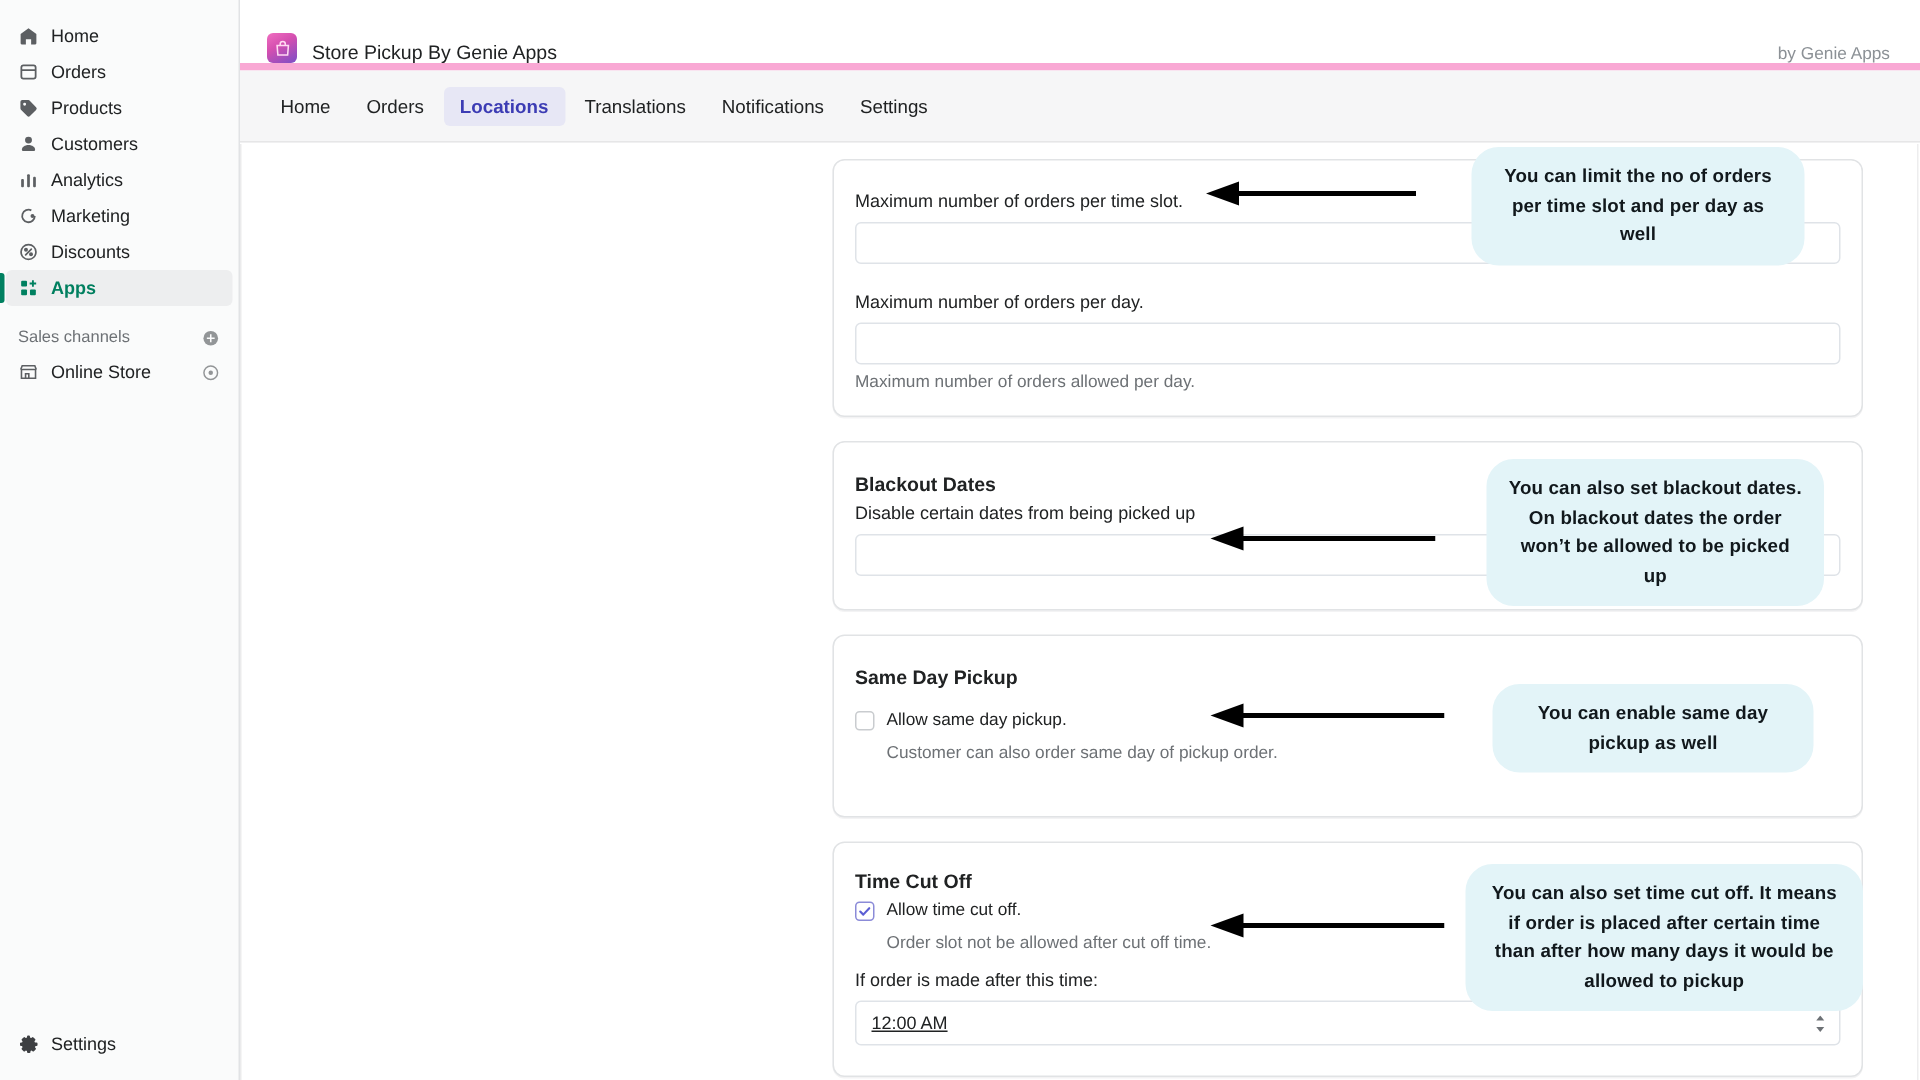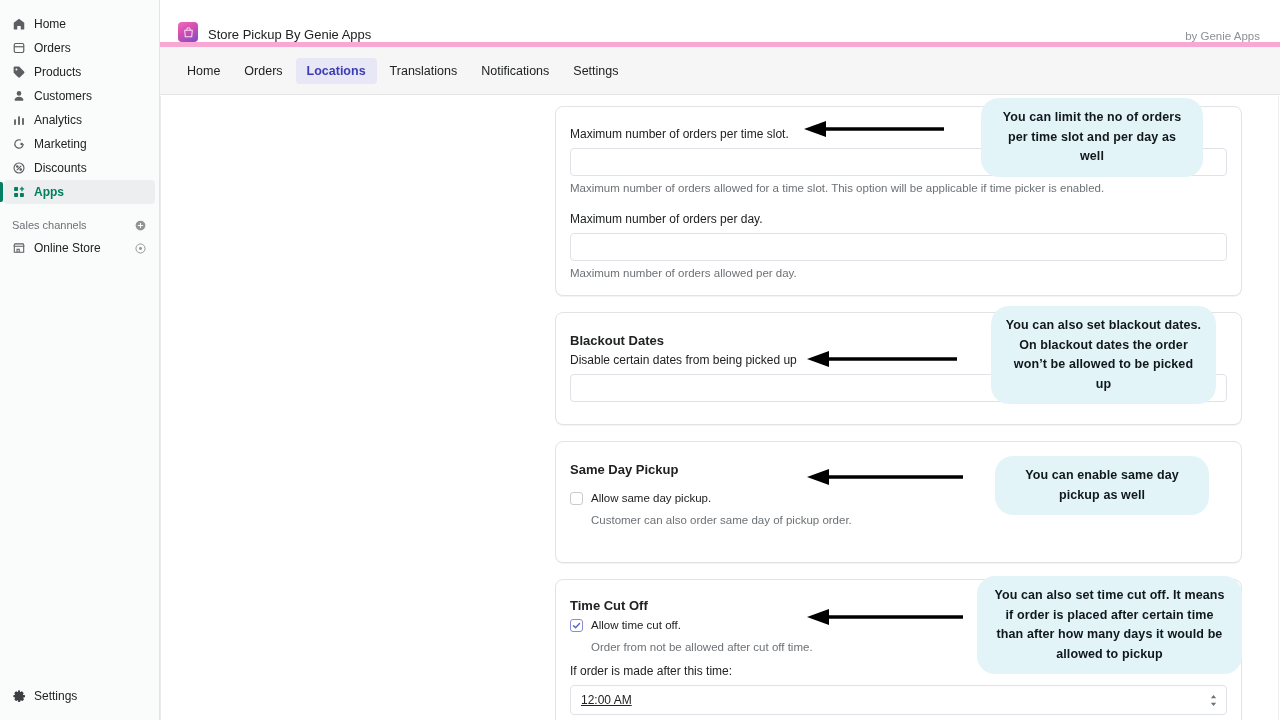--- a/index.html
+++ b/index.html
@@ -331,21 +331,20 @@
 
     <div class="content-scroll">
       <div class="content-divider"></div>
       <div class="scroll-rail"></div>
 
       <div class="cards">
 
         <div class="card">
           <div class="field-label">Maximum number of orders per time slot.</div>
           <input class="text-input" type="text" value="" style="">
-          <div class="helptext">Maximum number of orders allowed for a time slot. This option will be applicable if time picker is enabled.</div>
           <div class="gap-18"></div>
           <div class="field-label">Maximum number of orders per day.</div>
           <input class="text-input" type="text" value="" style="">
           <div class="helptext">Maximum number of orders allowed per day.</div>
         </div>
 
         <div class="card" style="padding-bottom:22px">
           <div class="card-title">Blackout Dates</div>
           <div class="field-label">Disable certain dates from being picked up</div>
           <input class="text-input" type="text" value="" style="">
@@ -363,21 +362,21 @@
         <div class="card" style="padding:18px 14px 20px 14px">
           <div class="card-title">Time Cut Off</div>
           <div class="check-row" style="margin-top:4px">
             <span class="cbox checked">
               <svg viewBox="0 0 12 12" fill="none" stroke="#5c5fd4" stroke-width="1.9" stroke-linecap="round" stroke-linejoin="round">
                   <path d="M2 6.3 4.7 9 10 3.3"></path>
                 </svg>
             </span>
             <span class="check-label">Allow time cut off.</span>
           </div>
-          <div class="sub-help">Order from not be allowed after cut off time.</div>
+          <div class="sub-help">Order slot not be allowed after cut off time.</div>
           <div class="field-label" style="margin-top:11px">If order is made after this time:</div>
           <div class="select-wrap">
             <div class="select-box">
                 <span>12:00 AM</span>
               </div>
             <span class="select-chev">
               <svg viewBox="0 0 10 6" fill="#6d7175">
                   <path d="M5 0 9 5H1z"></path>
                 </svg>
               <svg viewBox="0 0 10 6" fill="#6d7175">

